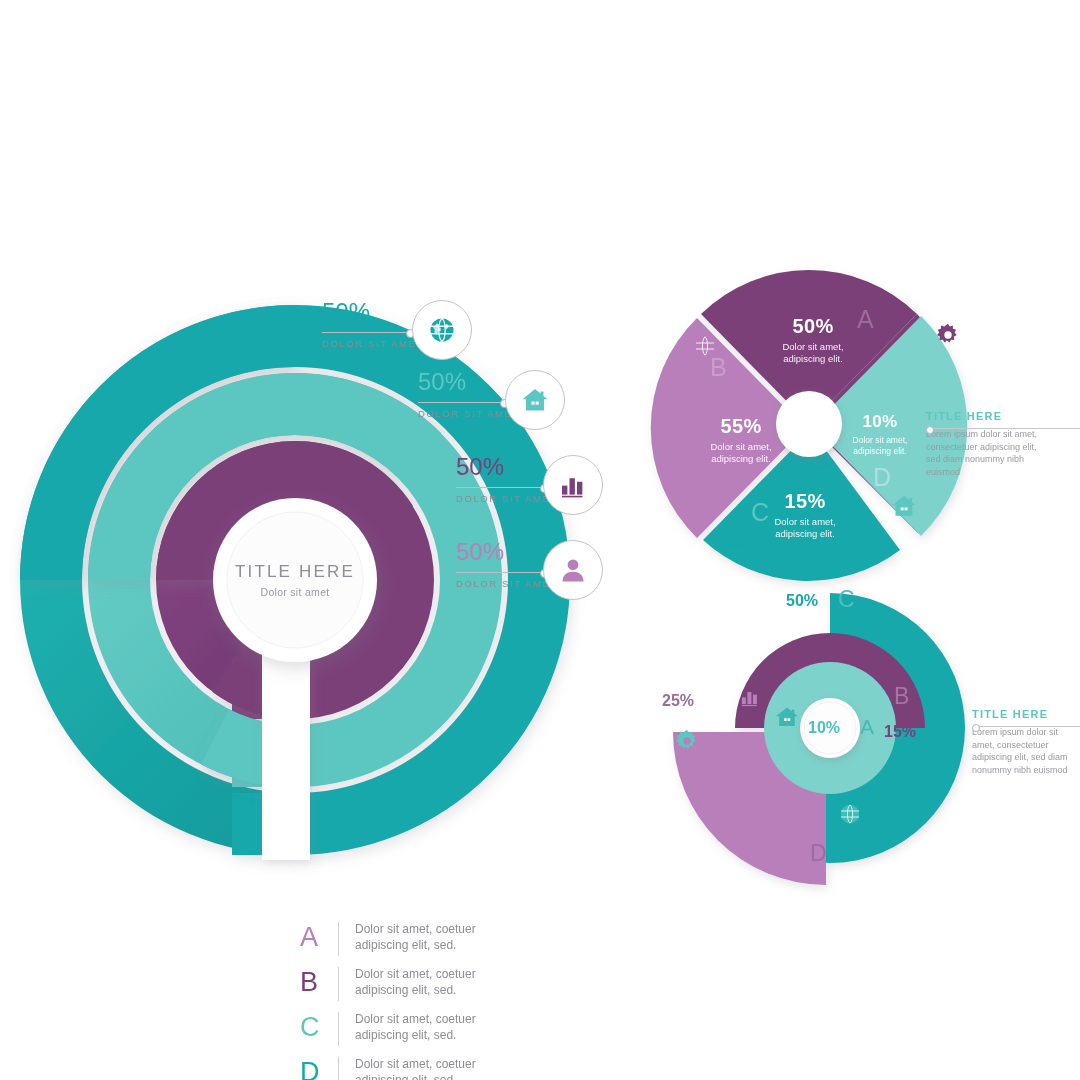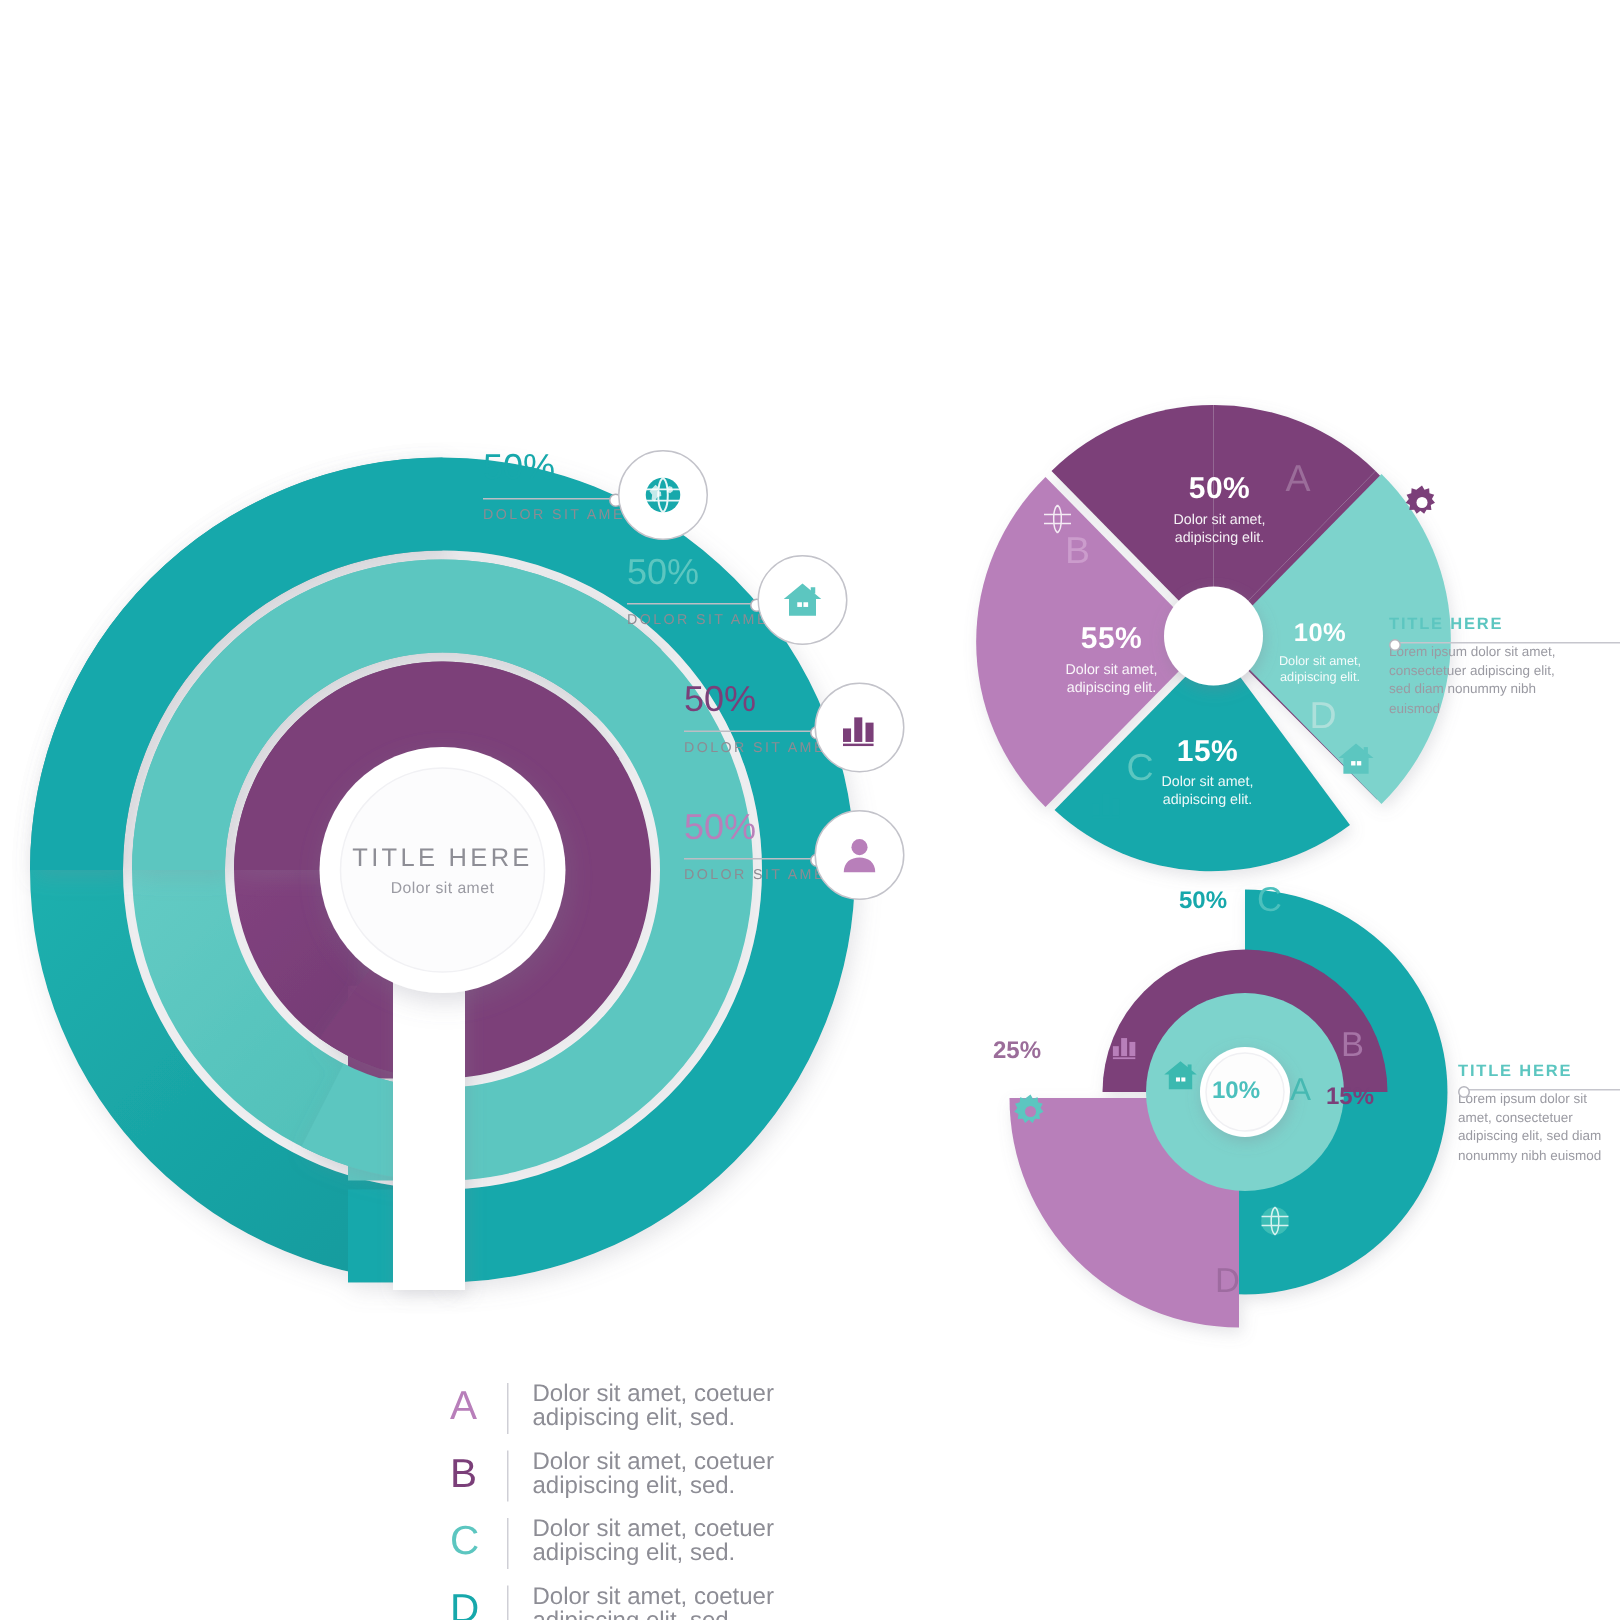--- a/index.html
+++ b/index.html
@@ -35,21 +35,21 @@
   
   .legend{position:absolute;left:300px;top:672px;width:260px;}
   .legrow{display:flex;align-items:flex-start;height:45px;}
   .legletter{
     width:34px;font-size:27px;line-height:1;
     font-family:"Liberation Sans", sans-serif;
     font-weight:300;text-align:left;
     position:relative;top:2px;
   }
   .legbar{width:1px;height:34px;background:#cfcfd6;margin:0 16px 0 4px;}
-  .legtxt{font-size:16px;line-height:15.5px;color:#8d8d95;}
+  .legtxt{font-size:12px;line-height:15.5px;color:#8d8d95;}
 
   
   .callout{position:absolute;}
   .callout .num{font-size:24px;line-height:24px;font-weight:400;}
   .callout .rule{position:absolute;height:1px;background:#bdbdc4;}
   .callout .dot{
     position:absolute;width:7px;height:7px;border-radius:50%;
     background:#ffffff;border:1px solid #b0b0b8;
   }
   .iconring{

